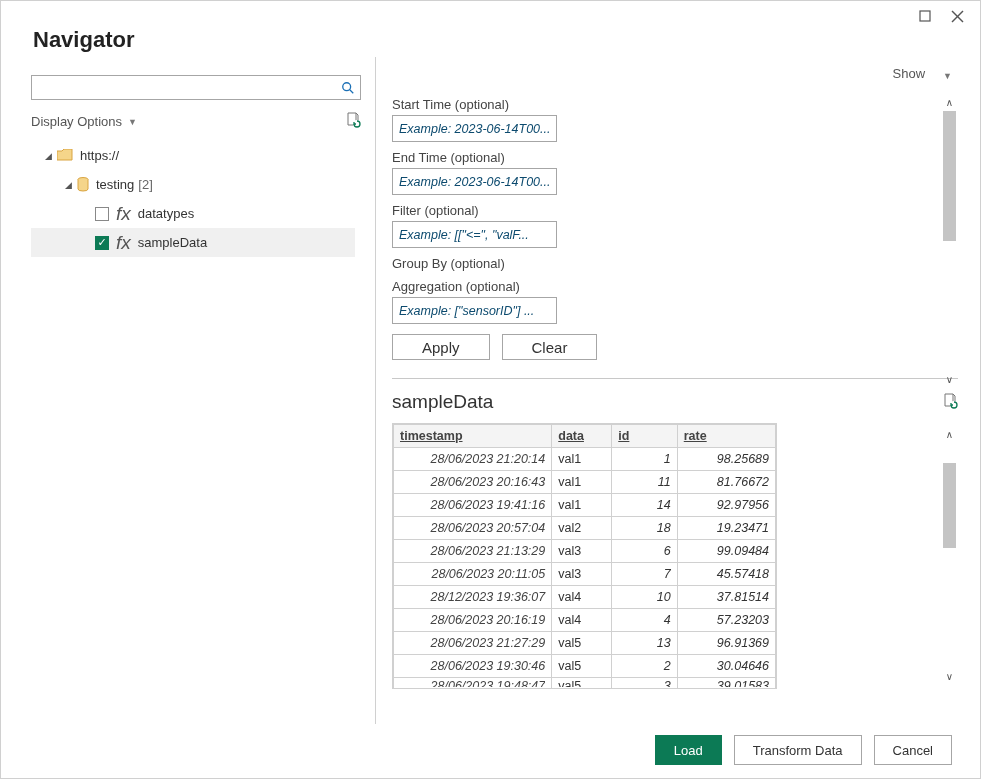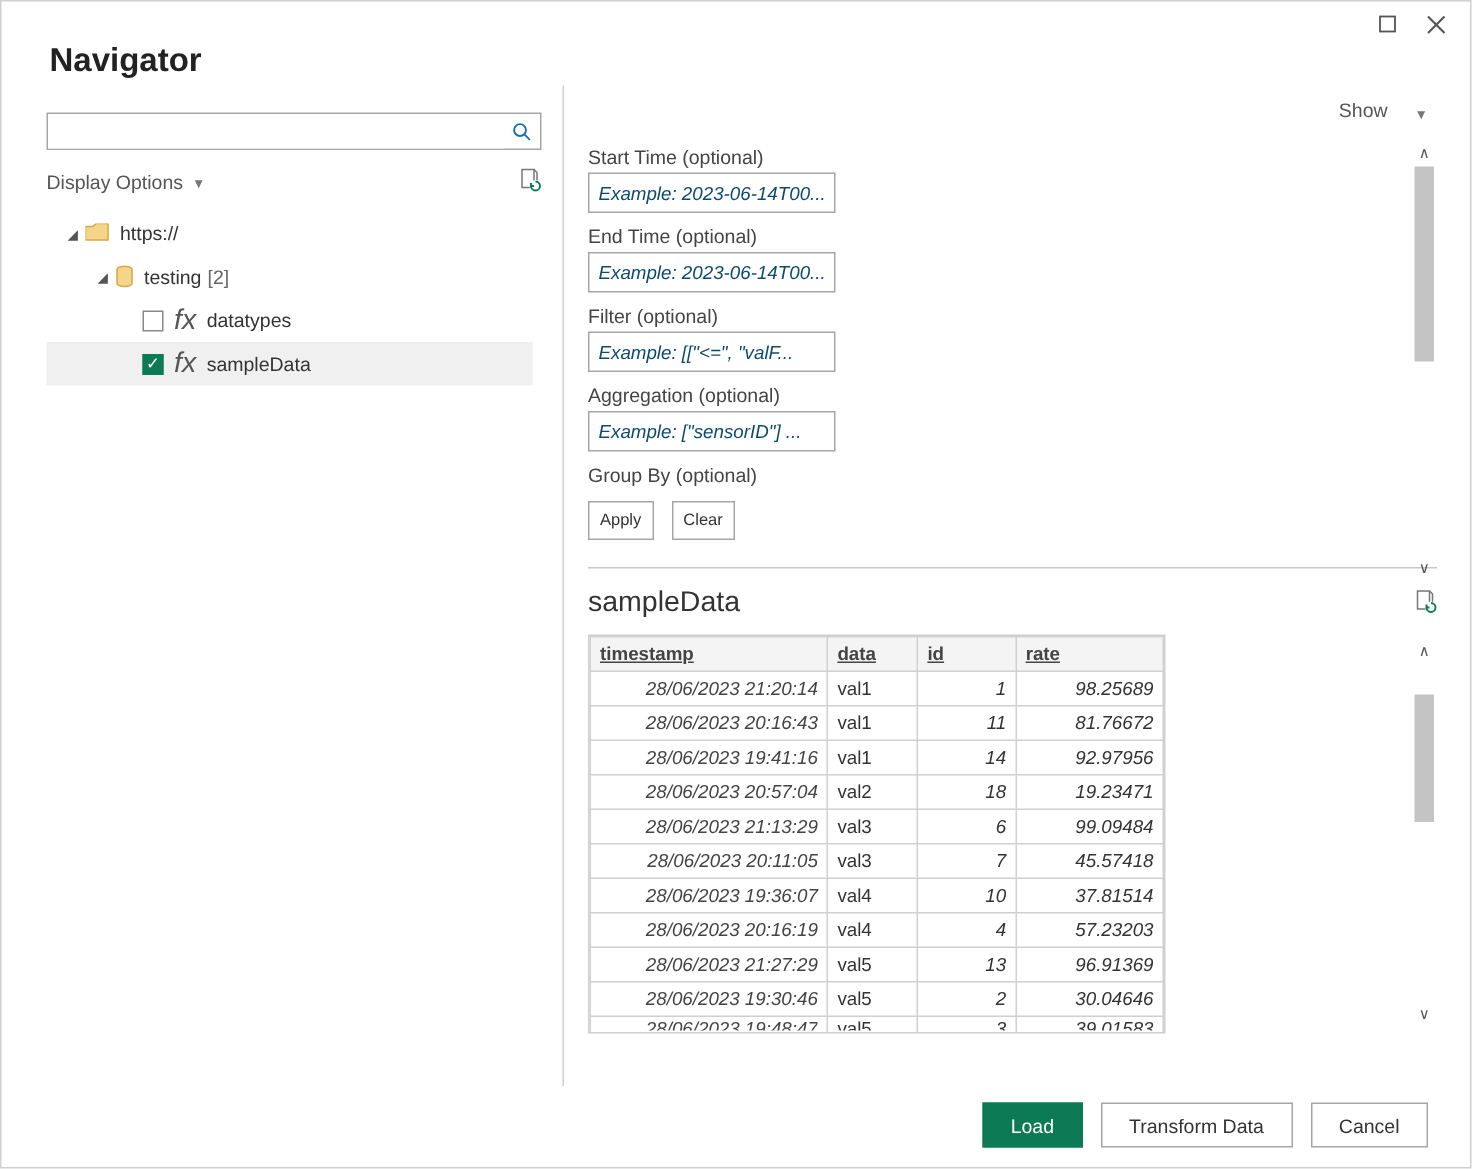--- a/index.html
+++ b/index.html
@@ -119,23 +119,23 @@
   .form-group .field {
     width: 165px; height: 27px;
     border: 1px solid #a6a6a6;
     padding: 0 6px;
     font-size: 12.5px; font-style: italic; color: #0c4a6e;
     display: flex; align-items: center;
     overflow: hidden; white-space: nowrap;
   }
   .btn-row { margin-top: 10px; display: flex; gap: 12px; }
   .btn-sm {
-    padding: 0 7px; height: 26px;
+    padding: 0 29px; height: 26px;
     border: 1px solid #a6a6a6; background: #fff;
-    cursor: pointer; font-size: 11px; color: #333;
+    cursor: pointer; font-size: 15px; color: #333;
     display: flex; align-items: center; justify-content: center;
   }
   .divider { border-top: 1px solid #c8c8c8; margin-top: 18px; }
   .preview-header {
     display: flex; align-items: center; justify-content: space-between;
     margin-top: 12px;
   }
   .preview-header h2 {
     margin: 0; font-size: 19px; font-weight: normal; color: #333;
   }
@@ -288,25 +288,25 @@
         </div>
         <div class="form-group">
           <label>End Time (optional)</label>
           <div class="field">Example: 2023-06-14T00...</div>
         </div>
         <div class="form-group">
           <label>Filter (optional)</label>
           <div class="field">Example: [["&lt;=", "valF...</div>
         </div>
         <div class="form-group">
+          <label>Group By (optional)</label>
+        </div>
+        <div class="form-group">
           <label>Aggregation (optional)</label>
           <div class="field">Example: ["sensorID"] ...</div>
-        </div>
-        <div class="form-group">
-          <label>Group By (optional)</label>
         </div>
         <div class="btn-row">
           <div class="btn-sm">Apply</div>
           <div class="btn-sm">Clear</div>
         </div>
 
         <div class="divider"></div>
 
         <div class="preview-header">
           <h2>sampleData</h2>
@@ -362,21 +362,21 @@
                   <td class="c-id">6</td>
                   <td class="c-rate">99.09484</td>
                 </tr>
                 <tr>
                   <td class="c-ts">28/06/2023 20:11:05</td>
                   <td class="c-data">val3</td>
                   <td class="c-id">7</td>
                   <td class="c-rate">45.57418</td>
                 </tr>
                 <tr>
-                  <td class="c-ts">28/06/2023 19:36:07</td>
+                  <td class="c-ts">28/12/2023 19:36:07</td>
                   <td class="c-data">val4</td>
                   <td class="c-id">10</td>
                   <td class="c-rate">37.81514</td>
                 </tr>
                 <tr>
                   <td class="c-ts">28/06/2023 20:16:19</td>
                   <td class="c-data">val4</td>
                   <td class="c-id">4</td>
                   <td class="c-rate">57.23203</td>
                 </tr>

